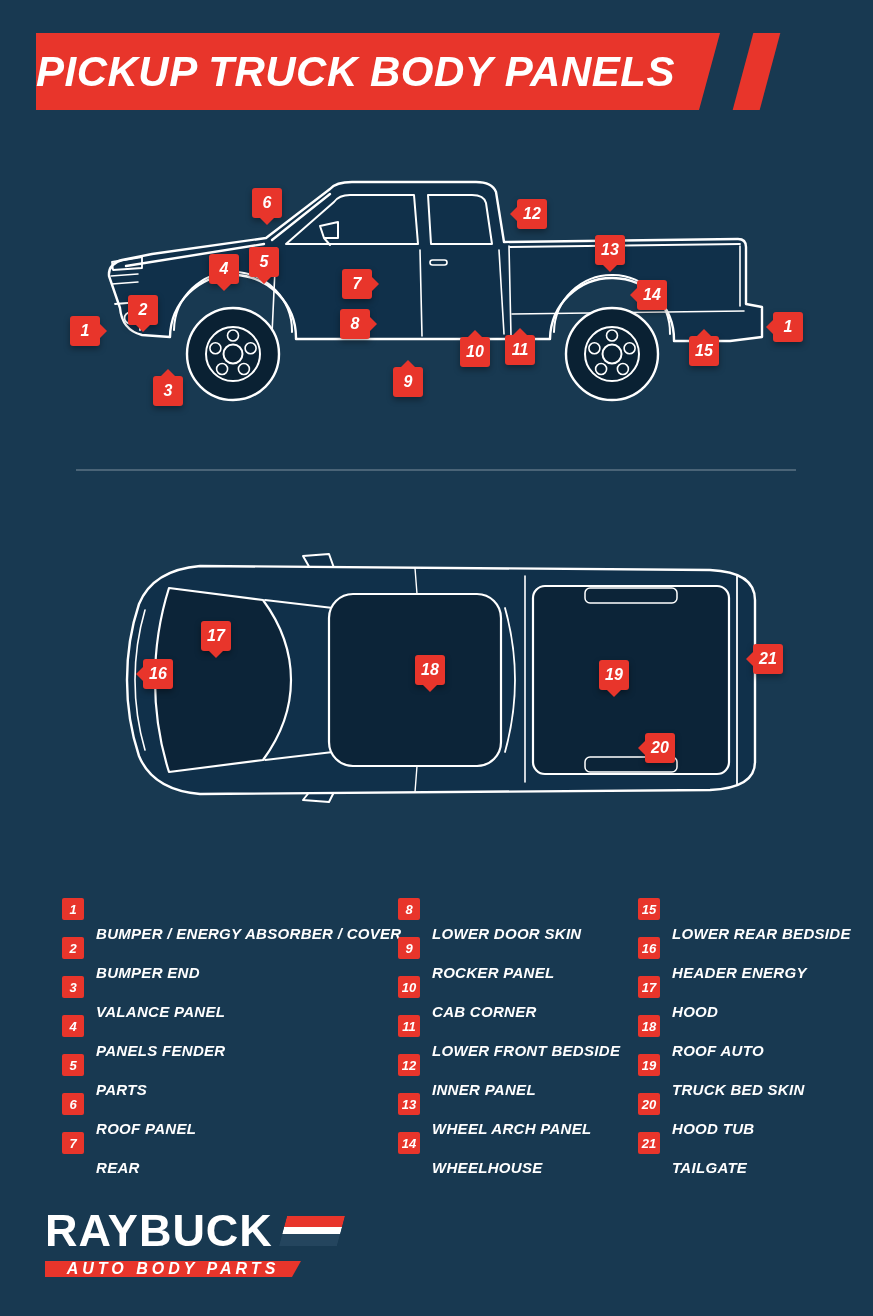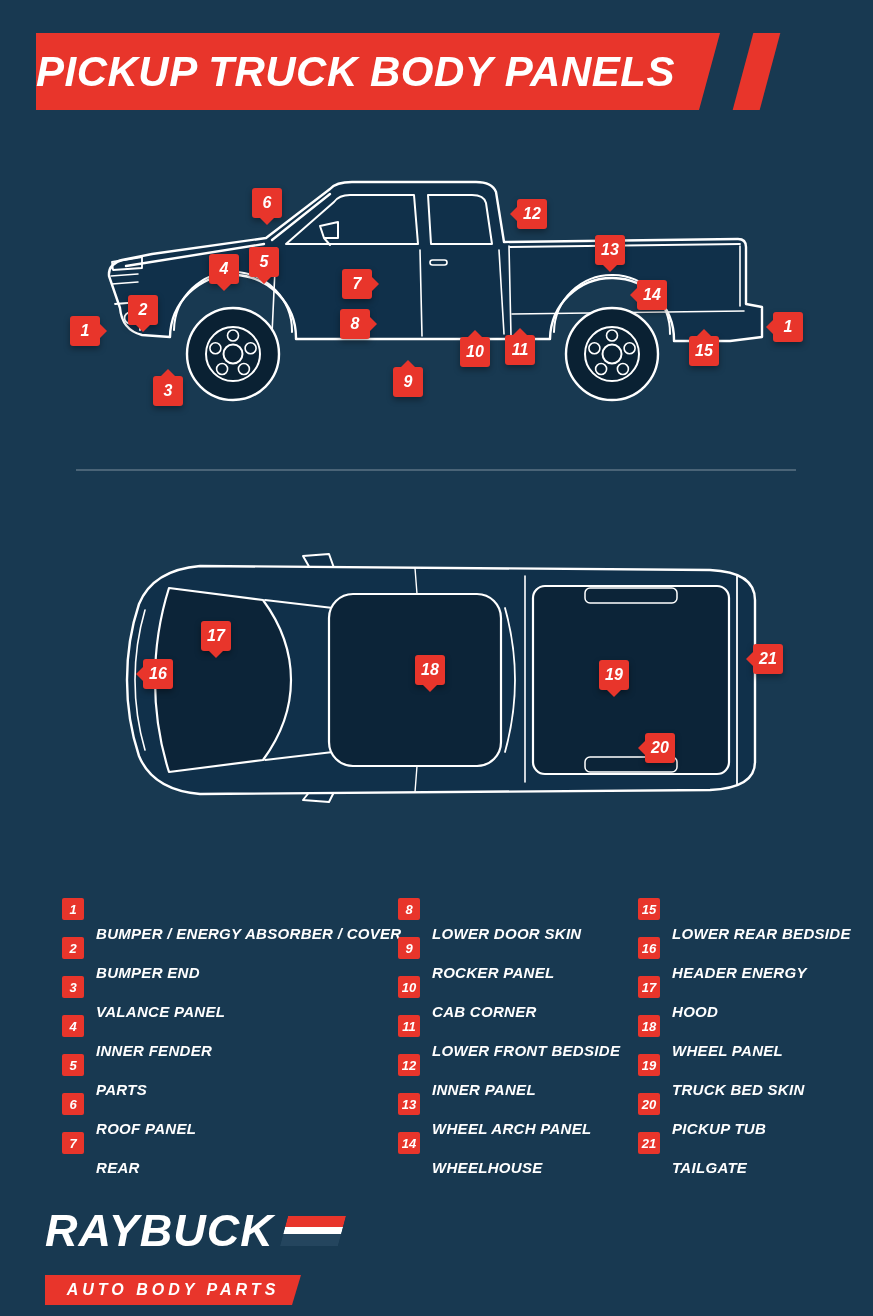--- a/index.html
+++ b/index.html
@@ -64,28 +64,28 @@
     display: flex; align-items: center; justify-content: center;
   }
   .legend-label {
     color: #fff; font-size: 15px; font-weight: bold; font-style: italic;
     letter-spacing: .3px; white-space: nowrap; margin-top: 48px;
   }
 
   
   .logo { position: absolute; left: 45px; top: 1208px; }
   .logo-top { display: flex; align-items: center; gap: 10px; }
-  .brand { color: #fff; font-size: 45px; font-weight: bold; font-style: italic; letter-spacing: 1px; line-height: 1; }
+  .brand { color: #fff; font-size: 45px; font-weight: bold; letter-spacing: 1px; line-height: 1; }
   .flag { display: inline-block; width: 58px; height: 30px; transform: skewX(-15deg); overflow: hidden; }
   .flag i { display: block; width: 100%; }
   .flag .s1 { height: 11px; background: var(--red); }
   .flag .s2 { height: 7px;  background: #ffffff; }
   .flag .s3 { height: 12px; background: #24455e; }
   .logo-banner {
-    margin-top: 22px; width: 256px; height: 30px; background: var(--red);
+    margin-top: 8px; width: 256px; height: 16px; background: var(--red);
     clip-path: polygon(0 0, 100% 0, calc(100% - 9px) 100%, 0 100%);
     display: flex; align-items: center; justify-content: center;
   }
   .logo-banner span { color: #fff; font-size: 16px; font-weight: bold; font-style: italic; letter-spacing: 4px; white-space: nowrap; }
 </style>
 </head>
 <body>
 
 <div class="page">
 
@@ -241,21 +241,21 @@
         <div class="legend-row">
           <span class="legend-badge">2</span>
           <span class="legend-label">BUMPER END</span>
         </div>
         <div class="legend-row">
           <span class="legend-badge">3</span>
           <span class="legend-label">VALANCE PANEL</span>
         </div>
         <div class="legend-row">
           <span class="legend-badge">4</span>
-          <span class="legend-label">INNER FENDER</span>
+          <span class="legend-label">PANELS FENDER</span>
         </div>
         <div class="legend-row">
           <span class="legend-badge">5</span>
           <span class="legend-label">PARTS</span>
         </div>
         <div class="legend-row">
           <span class="legend-badge">6</span>
           <span class="legend-label">ROOF PANEL</span>
         </div>
         <div class="legend-row">
@@ -301,29 +301,29 @@
         <div class="legend-row">
           <span class="legend-badge">16</span>
           <span class="legend-label">HEADER ENERGY</span>
         </div>
         <div class="legend-row">
           <span class="legend-badge">17</span>
           <span class="legend-label">HOOD</span>
         </div>
         <div class="legend-row">
           <span class="legend-badge">18</span>
-          <span class="legend-label">WHEEL PANEL</span>
+          <span class="legend-label">ROOF AUTO</span>
         </div>
         <div class="legend-row">
           <span class="legend-badge">19</span>
           <span class="legend-label">TRUCK BED SKIN</span>
         </div>
         <div class="legend-row">
           <span class="legend-badge">20</span>
-          <span class="legend-label">PICKUP TUB</span>
+          <span class="legend-label">HOOD TUB</span>
         </div>
         <div class="legend-row">
           <span class="legend-badge">21</span>
           <span class="legend-label">TAILGATE</span>
         </div>
       </div>
   </section>
 
   <footer class="logo">
     <div class="logo-top">

